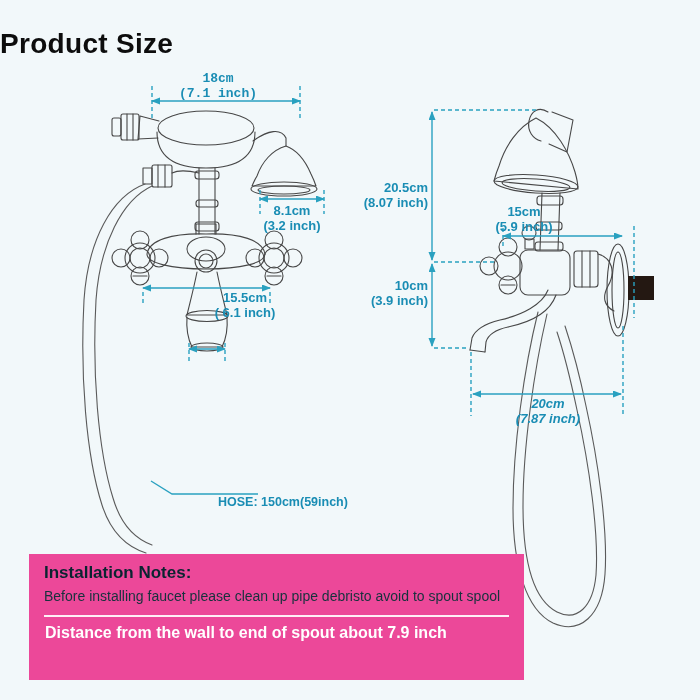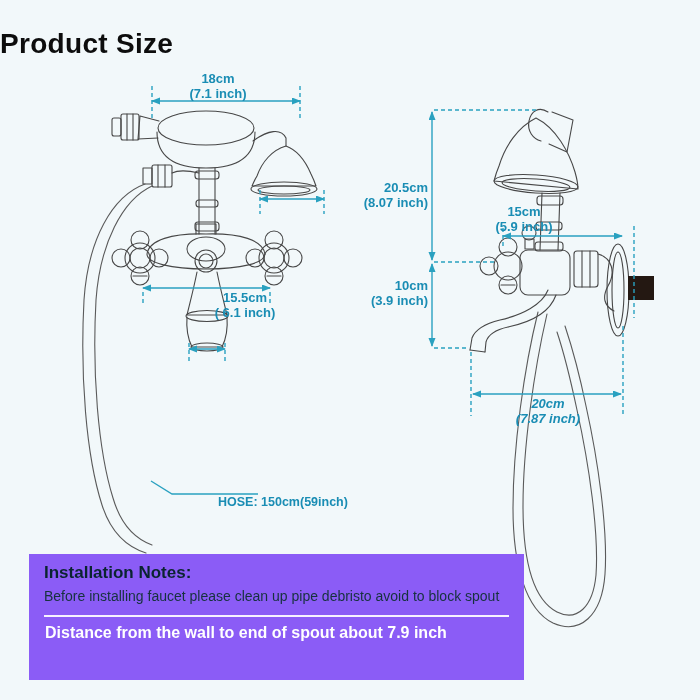--- a/index.html
+++ b/index.html
@@ -17,21 +17,21 @@
     position:absolute;color:#1a8db4;font-size:13px;font-weight:bold;
     line-height:1.18;text-align:center;white-space:nowrap;
   }
   .dim-label.right{text-align:right;}
   .hose-label{
     position:absolute;left:170px;top:495px;color:#1a8db4;
     font-size:12.5px;font-weight:bold;white-space:nowrap;margin-left:48px;
   }
   .notes-box{
     position:absolute;left:29px;top:554px;width:495px;height:126px;
-    background:#8b5cf6;box-sizing:border-box;padding:9px 15px 8px 15px;
+    background:#ec4899;box-sizing:border-box;padding:9px 15px 8px 15px;
   }
   .notes-heading{
     font-size:17px;font-weight:800;color:#0a2430;margin:0 0 4px 0;
   }
   .notes-body{
     font-size:14px;color:#16323d;line-height:1.33;margin:0;
   }
   .notes-divider{
     border:none;border-top:2px solid rgba(255,255,255,.92);
     margin:9px 0 7px 0;
@@ -206,25 +206,29 @@
       <line x1="503" y1="236" x2="622" y2="236" marker-start="url(#ah)" marker-end="url(#ah)"></line>
       <line x1="503" y1="228" x2="503" y2="246" stroke-dasharray="4 3"></line>
       <line x1="634" y1="226" x2="634" y2="318" stroke-dasharray="4 3"></line>
 
       <line x1="471" y1="352" x2="471" y2="416" stroke-dasharray="4 3"></line>
       <line x1="623" y1="326" x2="623" y2="416" stroke-dasharray="4 3"></line>
       <line x1="473" y1="394" x2="621" y2="394" marker-start="url(#ah)" marker-end="url(#ah)"></line>
     </g>
   </svg>
 
-  <div class="dim-label" style="left:162px;top:71px;width:112px;">
+  <div class="dim-label" style="left:162px;top:71px;width:112px;font-family:Liberation Mono, monospace;">
     <div>18cm</div>
     <div>(7.1 inch)</div>
   </div>
 
+  <div class="dim-label" style="left:236px;top:203px;width:112px;">
+    <div>8.1cm</div>
+    <div>(3.2 inch)</div>
+  </div>
 
   <div class="dim-label" style="left:189px;top:290px;width:112px;">
     <div>15.5cm</div>
     <div>( 6.1 inch)</div>
   </div>
 
 
   <div class="hose-label">HOSE: 150cm(59inch)</div>
 
   <div class="dim-label right" style="left:338px;top:180px;width:90px;">
@@ -242,18 +246,18 @@
     <div>(5.9 inch)</div>
   </div>
 
   <div class="dim-label" style="left:492px;top:396px;width:112px;font-style:italic;">
     <div>20cm</div>
     <div>(7.87 inch)</div>
   </div>
 
   <div class="notes-box">
     <p class="notes-heading">Installation Notes:</p>
-    <p class="notes-body">Before installing faucet please clean up pipe debristo avoid to block spout</p>
+    <p class="notes-body">Before installing faucet please clean up pipe debristo avoid to spout spool</p>
     <hr class="notes-divider">
     <p class="notes-footer">Distance from the wall to end of spout about 7.9 inch</p>
   </div>
 
 </div>
 
 </body></html>

